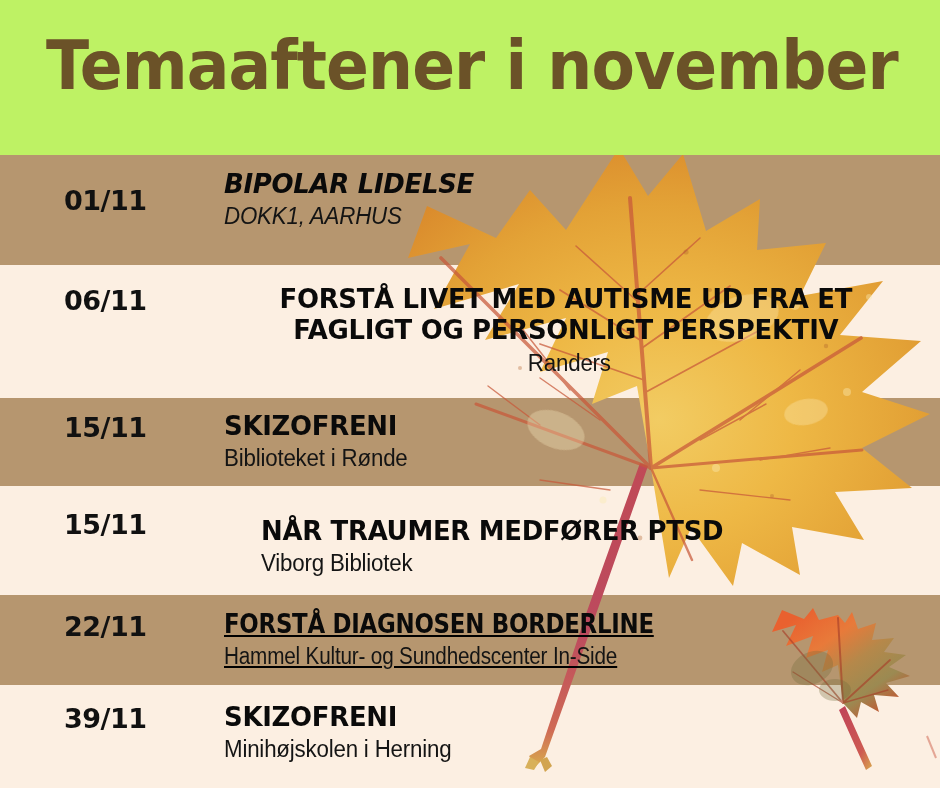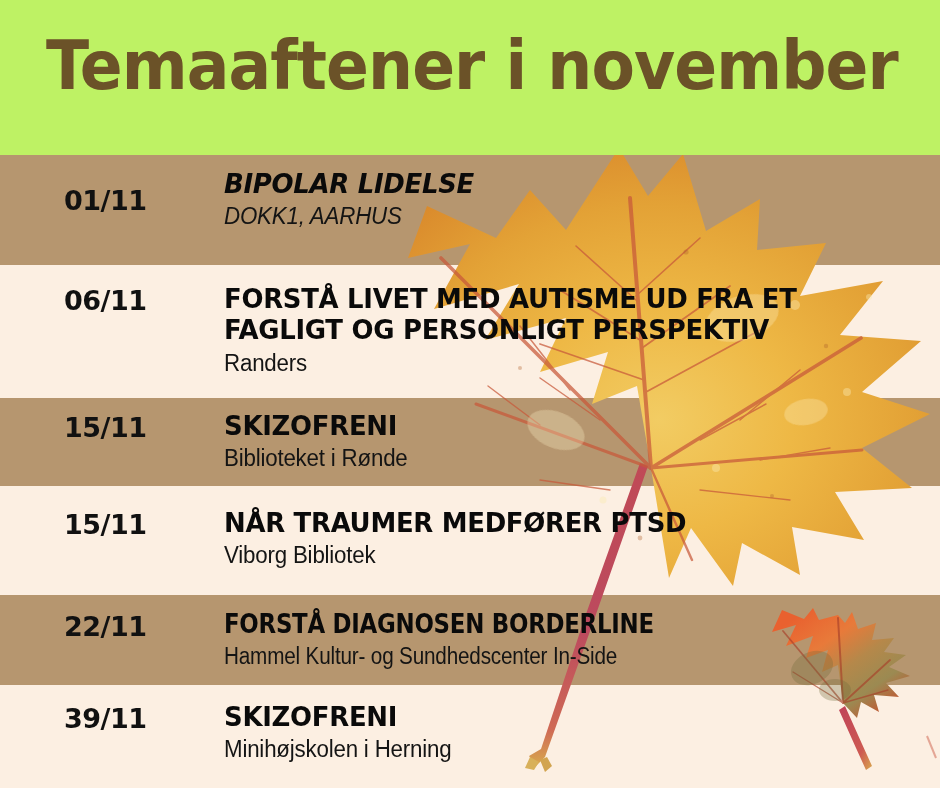--- a/index.html
+++ b/index.html
@@ -312,48 +312,48 @@
   <div class="rows">
 
     <div class="row" style="top:155px;height:110px;padding-left:16px;">
       <div class="row-date" style="top:30px;">01/11</div>
       <div class="row-body" style="top:13px;font-style:italic;">
         <div class="row-title">BIPOLAR LIDELSE</div>
         <div class="row-venue">DOKK1, AARHUS</div>
       </div>
     </div>
 
-    <div class="row" style="top:265px;height:133px;">
+    <div class="row" style="top:265px;height:133px;text-align:center;">
       <div class="row-date" style="top:20px;">06/11</div>
       <div class="row-body" style="top:18px;">
         <div class="row-title">FORSTÅ LIVET MED AUTISME UD FRA ET
 FAGLIGT OG PERSONLIGT PERSPEKTIV</div>
         <div class="row-venue">Randers</div>
       </div>
     </div>
 
     <div class="row" style="top:398px;height:88px;">
       <div class="row-date" style="top:14px;">15/11</div>
       <div class="row-body" style="top:12px;">
         <div class="row-title">SKIZOFRENI</div>
         <div class="row-venue">Biblioteket i Rønde</div>
       </div>
     </div>
 
     <div class="row" style="top:486px;height:109px;">
       <div class="row-date" style="top:23px;">15/11</div>
-      <div class="row-body" style="top:21px;">
+      <div class="row-body" style="top:29px;margin-left:37px;">
         <div class="row-title">NÅR TRAUMER MEDFØRER PTSD</div>
         <div class="row-venue">Viborg Bibliotek</div>
       </div>
     </div>
 
     <div class="row compressed" style="top:595px;height:90px;border-radius:12px;">
       <div class="row-date" style="top:16px;">22/11</div>
-      <div class="row-body" style="top:14px;">
+      <div class="row-body" style="top:14px;text-decoration:underline;">
         <div class="row-title">FORSTÅ DIAGNOSEN BORDERLINE</div>
         <div class="row-venue">Hammel Kultur- og Sundhedscenter In-Side</div>
       </div>
     </div>
 
     <div class="row" style="top:685px;height:103px;">
       <div class="row-date" style="top:18px;">39/11</div>
       <div class="row-body" style="top:16px;">
         <div class="row-title">SKIZOFRENI</div>
         <div class="row-venue">Minihøjskolen i Herning</div>

